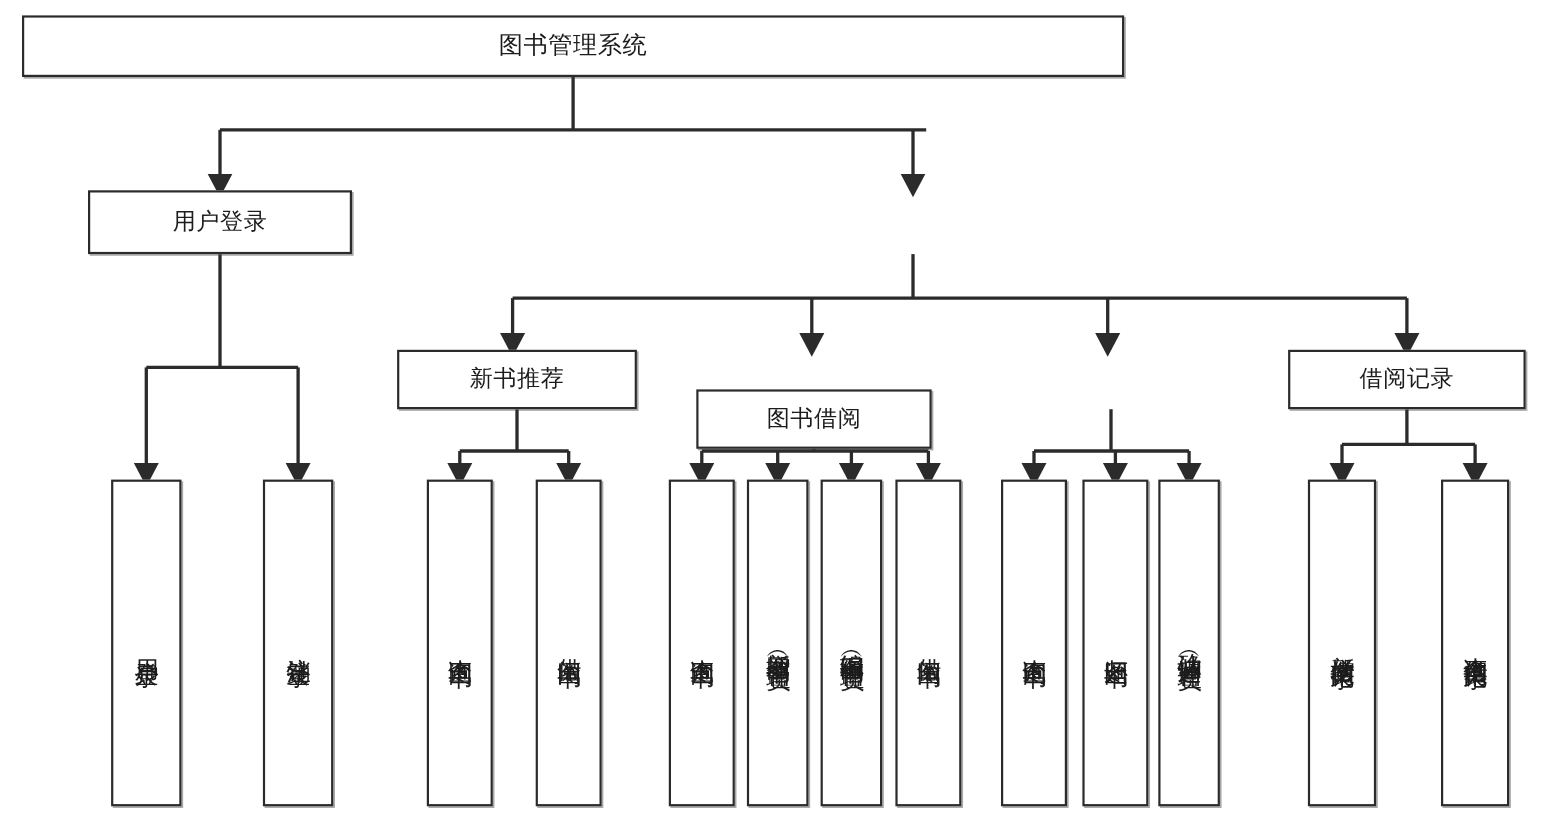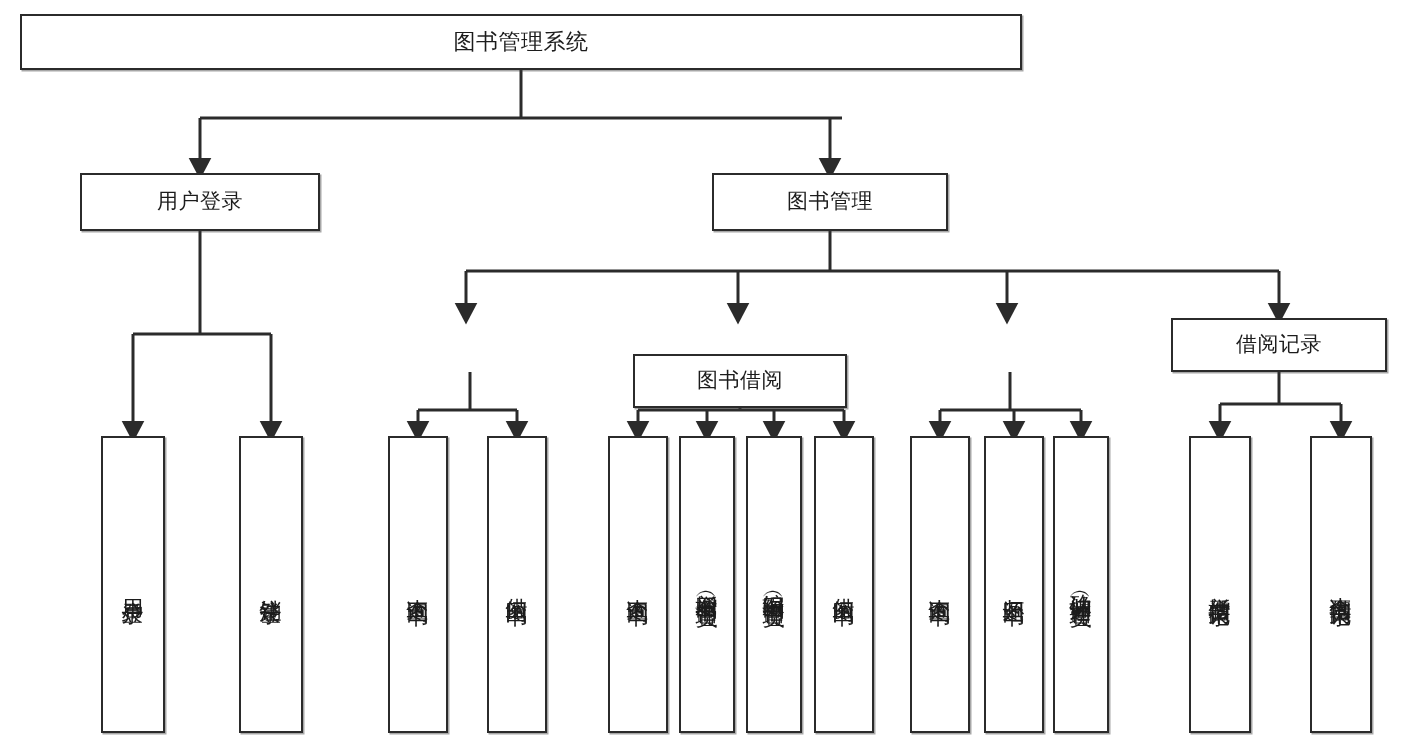--- a/index.html
+++ b/index.html
@@ -141,24 +141,24 @@
   </svg>
 
   <div class="node root horizontal" id="node-root" style="left:20px; top:14px; width:1002px; height:56px;">
     <span class="node-label">图书管理系统</span>
   </div>
 
   <div class="node horizontal" style="left:80px; top:173px; width:240px; height:58px;">
     <span class="node-label">用户登录</span>
   </div>
 
-  <div class="node horizontal" style="left:712px; top:173px; width:236px; height:58px;">
-    <span class="node-label">图书管理</span>
-  </div>
-
+
+  <div class="node horizontal" style="left:361px; top:318px; width:218px; height:54px;">
+    <span class="node-label">新书推荐</span>
+  </div>
 
   <div class="node horizontal" style="left:633px; top:318px; width:214px; height:54px;margin-top:36px;">
     <span class="node-label">图书借阅</span>
   </div>
 
 
   <div class="node horizontal" style="left:1171px; top:318px; width:216px; height:54px;">
     <span class="node-label">借阅记录</span>
   </div>
 

